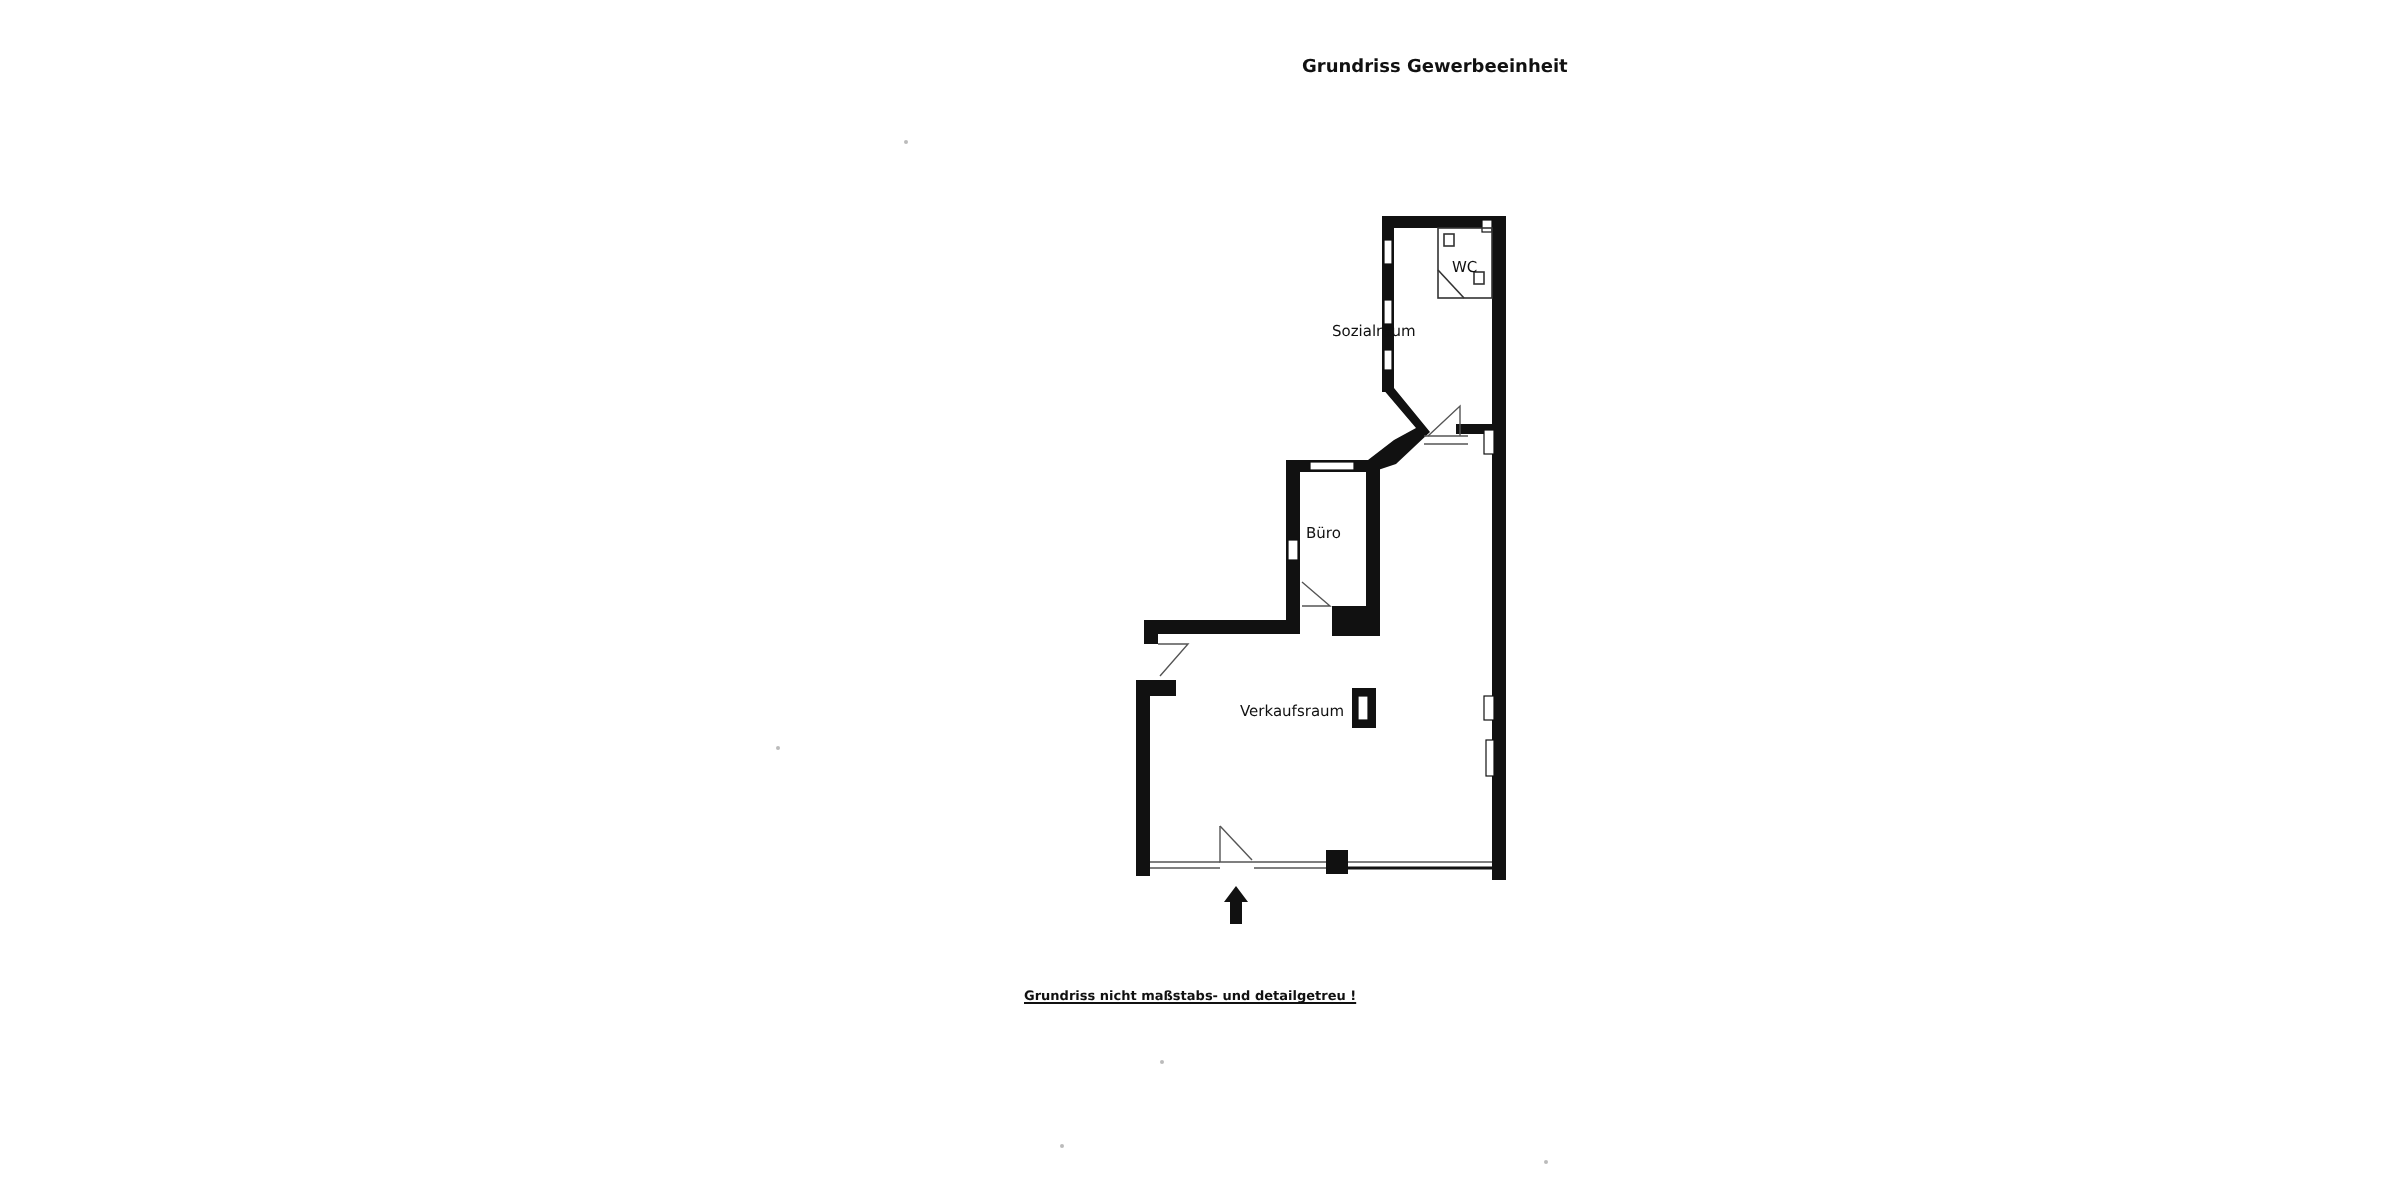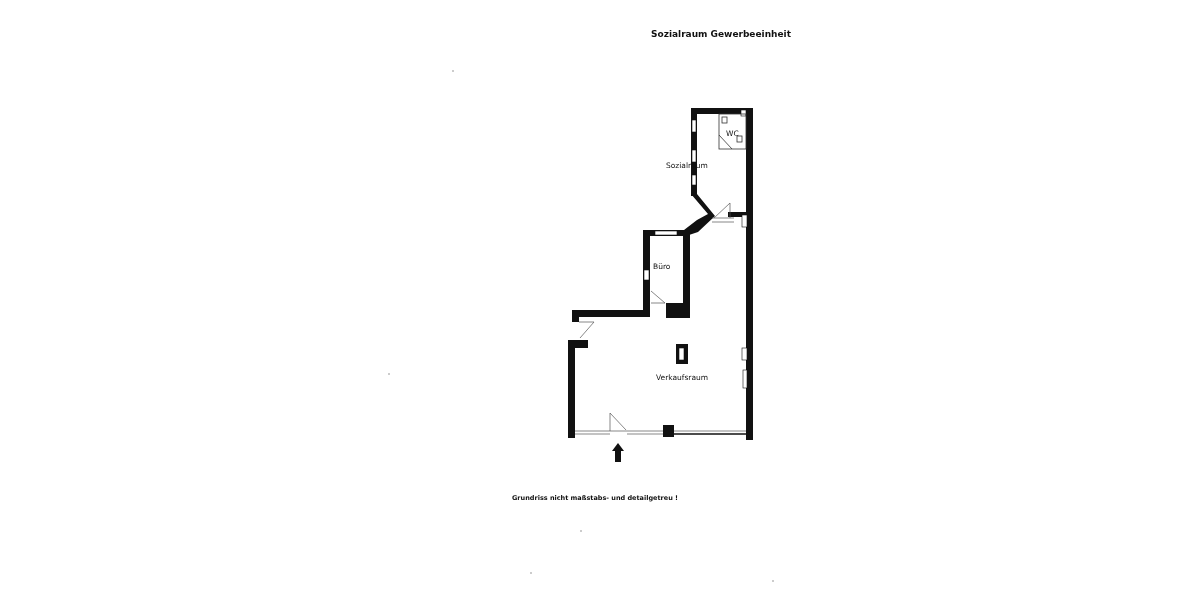--- a/index.html
+++ b/index.html
@@ -1,26 +1,26 @@
 <!DOCTYPE html>
 <html><head>
 <meta charset="utf-8">
 <style>
   html, body { margin: 0; padding: 0; background: #ffffff; }
   body { width: 1200px; height: 600px; position: relative; overflow: hidden; font-family: "DejaVu Sans", sans-serif; }
   .title { position: absolute; left: 651px; top: 29px; font-size: 9px; font-weight: bold; color: #111; letter-spacing: 0; }
-  .note { position: absolute; left: 512px; top: 494px; font-size: 6.5px; font-weight: bold; color: #111; }
+  .note { position: absolute; left: 512px; top: 494px; font-size: 6.5px; font-weight: bold; color: #111; text-decoration: underline; }
   .plan { position: absolute; left: 0; top: 0; width: 1200px; height: 600px; }
   .room-label { position: absolute; font-size: 7.5px; font-weight: normal; color: #111; white-space: nowrap; }
   .speck { position: absolute; width: 2px; height: 2px; background: #bbb; border-radius: 1px; }
 </style>
 </head>
 <body>
 
-<div class="title">Sozialraum Gewerbeeinheit</div>
+<div class="title">Grundriss Gewerbeeinheit</div>
 
 <svg class="plan" viewBox="0 0 1200 600" xmlns="http://www.w3.org/2000/svg">
   <g fill="#111" stroke="none">
 
     <rect x="691" y="108" width="62" height="6"></rect>
 
     <rect x="691" y="108" width="6" height="88"></rect>
 
     <polygon points="691,194 697,194 715,216 698,232 686,236 684,230 697,220 708,214"></polygon>
 
@@ -87,21 +87,21 @@
     <line x1="674" y1="431" x2="746" y2="431"></line>
     <line x1="674" y1="434" x2="746" y2="434" stroke="#111" stroke-width="1.4"></line>
   </g>
 
   <polygon points="618,443 624,451 621,451 621,462 615,462 615,451 612,451" fill="#111"></polygon>
 </svg>
 
 <div class="room-label" style="left:726px; top:129px;">WC</div>
 <div class="room-label" style="left:666px; top:161px;">Sozialraum</div>
 <div class="room-label" style="left:653px; top:262px;">Büro</div>
-<div class="room-label" style="left:620px; top:373px;margin-left:36px;">Verkaufsraum</div>
+<div class="room-label" style="left:620px; top:351px;">Verkaufsraum</div>
 
 <div class="note">Grundriss nicht maßstabs- und detailgetreu !</div>
 
 <div class="speck" style="left:452px; top:70px;"></div>
 <div class="speck" style="left:388px; top:373px;"></div>
 <div class="speck" style="left:530px; top:572px;"></div>
 <div class="speck" style="left:772px; top:580px;"></div>
 <div class="speck" style="left:580px; top:530px;"></div>
 
 </body></html>

